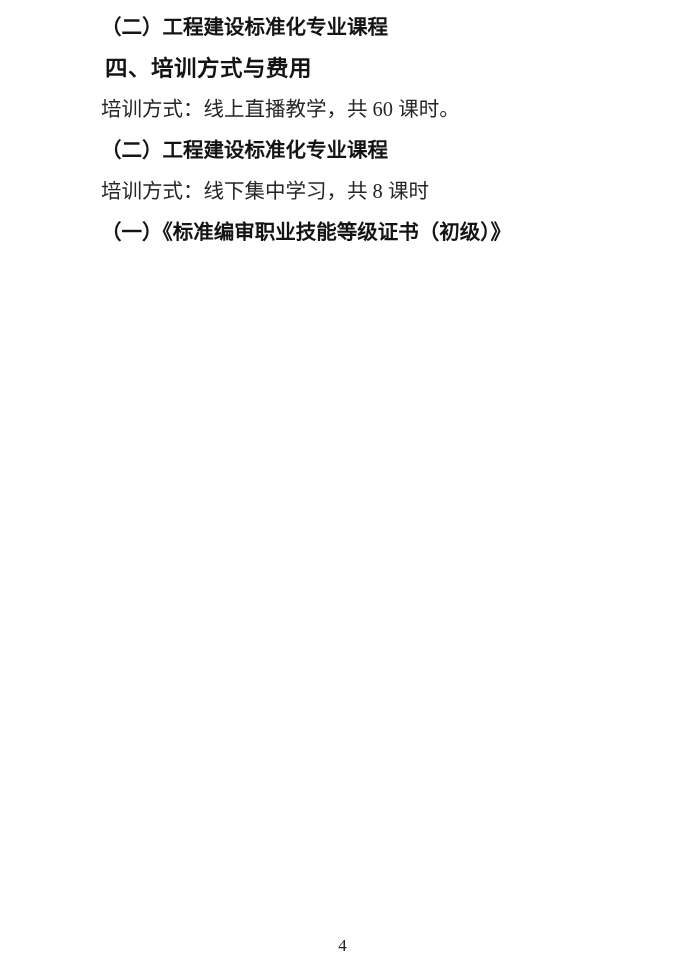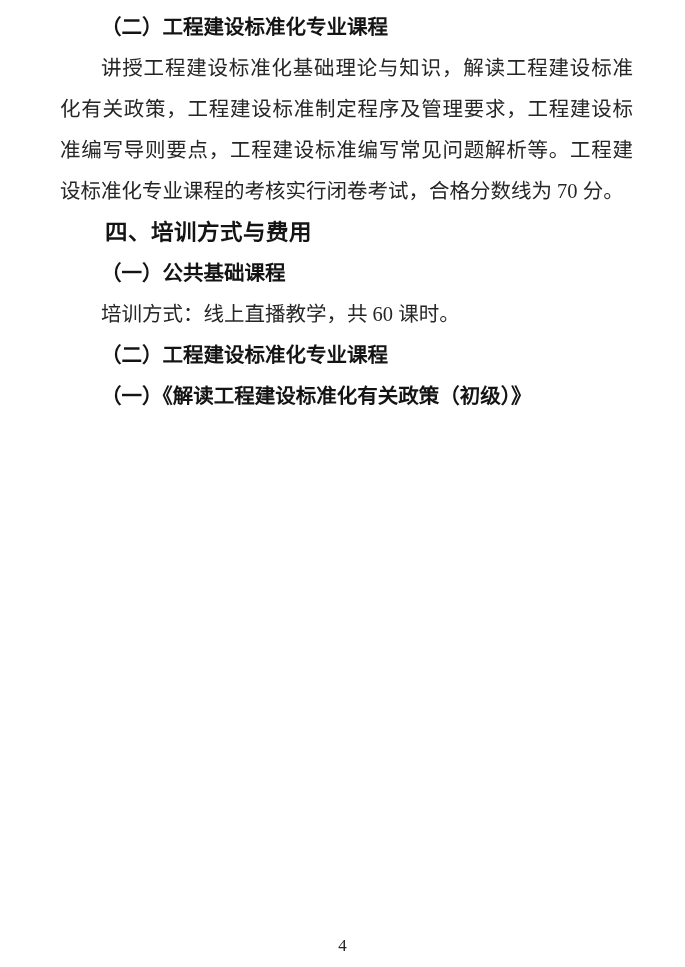--- a/index.html
+++ b/index.html
@@ -56,21 +56,20 @@
     color: #222222;
     font-family: "Liberation Serif", "DejaVu Serif", serif;
   }
 </style>
 </head>
 <body>
 
 <div class="page">
   <div class="content">
     <p class="subheading">（二）工程建设标准化专业课程</p>
-    <p class="body">讲授工程建设标准化基础理论与知识，解读工程建设标准化有关政策，工程建设标准制定程序及管理要求，工程建设标准编写导则要点，工程建设标准编写常见问题解析等。工程建设标准化专业课程的考核实行闭卷考试，合格分数线为 70 分。</p>
     <p class="section">四、培训方式与费用</p>
-    <p class="subheading">（一）公共基础课程</p>
     <p class="body">培训方式：线上直播教学，共 60 课时。</p>
     <p class="subheading">（二）工程建设标准化专业课程</p>
-    <p class="subheading">（一）《解读工程建设标准化有关政策（初级）》</p>
+    <p class="body">培训方式：线下集中学习，共 8 课时</p>
+    <p class="subheading">（一）《标准编审职业技能等级证书（初级）》</p>
   </div>
   <div class="footer">4</div>
 </div>
 
 </body></html>

